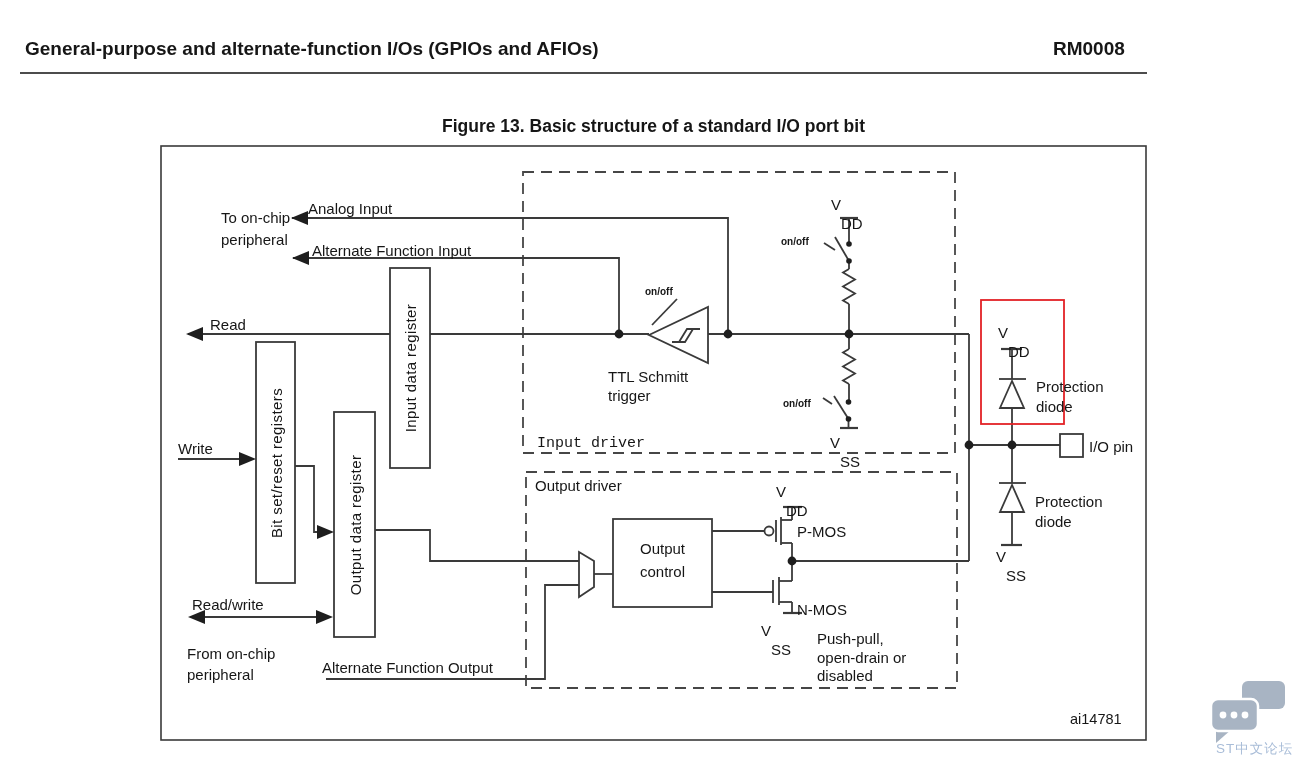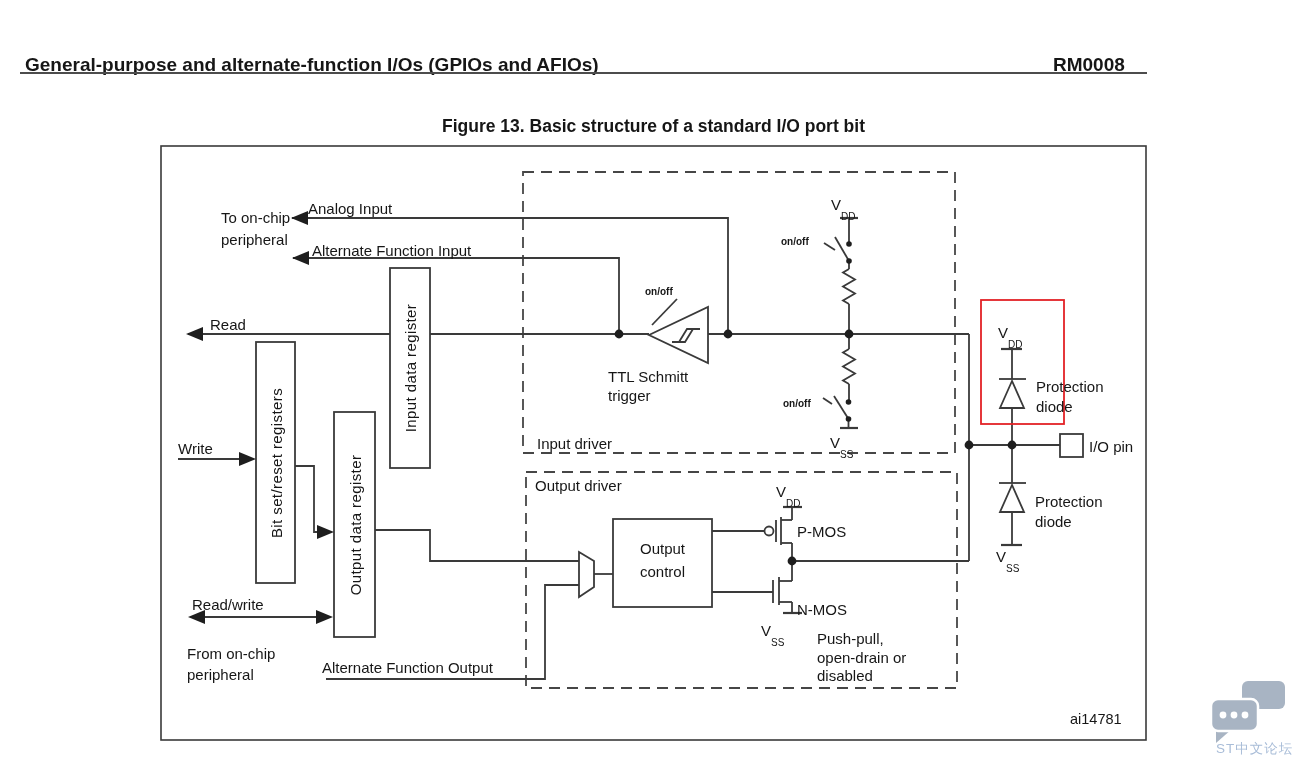--- a/index.html
+++ b/index.html
@@ -1,25 +1,25 @@
 <!DOCTYPE html>
 <html><head>
 <meta charset="utf-8">
 <style>
   html,body{margin:0;padding:0;background:#fff;}
   .page{position:relative;width:1293px;height:766px;background:#fff;overflow:hidden;
         font-family:"Liberation Sans",sans-serif;color:#161616;}
   .abs{position:absolute;}
-  .hdr{font-size:19px;font-weight:bold;white-space:nowrap;margin-top:16px;}
+  .hdr{font-size:19px;font-weight:bold;white-space:nowrap;}
   .rule{position:absolute;left:20px;top:72px;width:1127px;height:2px;background:#4c4c4c;}
   .title{position:absolute;left:161px;top:116px;width:985px;text-align:center;
          font-size:17.5px;font-weight:bold;}
   .lbl{position:absolute;font-size:15px;line-height:21px;white-space:nowrap;}
   .sm{font-size:10px;font-weight:bold;}
-  .sub{font-size:10px;position:relative;top:10px;letter-spacing:0;}
+  .sub{font-size:15px;position:relative;top:19px;letter-spacing:0;}
   .vert{position:absolute;transform:translate(-50%,-50%) rotate(-90deg);
         white-space:nowrap;font-size:15px;letter-spacing:.4px;}
   .ctr{text-align:center;}
   svg{position:absolute;left:0;top:0;}
   .lh19{line-height:19px;} .lh20{line-height:20px;} .lh18{line-height:18.5px;}
 </style>
 </head>
 <body>
 
 <div class="page">
@@ -175,21 +175,21 @@
   <div class="lbl" style="left:312px;top:240px;">Alternate Function Input</div>
   <div class="lbl" style="left:210px;top:314px;">Read</div>
   <div class="lbl" style="left:178px;top:438px;">Write</div>
   <div class="lbl" style="left:192px;top:594px;">Read/write</div>
   <div class="lbl" style="left:187px;top:643px;line-height:21px;">
     <div>From on-chip</div>
     <div>peripheral</div>
   </div>
   <div class="lbl" style="left:322px;top:657px;">Alternate Function Output</div>
 
-  <div class="lbl" style="left:537px;top:433px;">Input driver</div>
+  <div class="lbl" style="left:537px;top:433px;font-family:Liberation Mono, monospace;">Input driver</div>
   <div class="lbl" style="left:535px;top:475px;">Output driver</div>
 
   <div class="lbl lh19" style="left:608px;top:367px;">
     <div>TTL Schmitt</div>
     <div>trigger</div>
   </div>
   <div class="lbl sm" style="left:645px;top:281px;">on/off</div>
   <div class="lbl sm" style="left:781px;top:231px;">on/off</div>
   <div class="lbl sm" style="left:783px;top:393px;">on/off</div>
 

